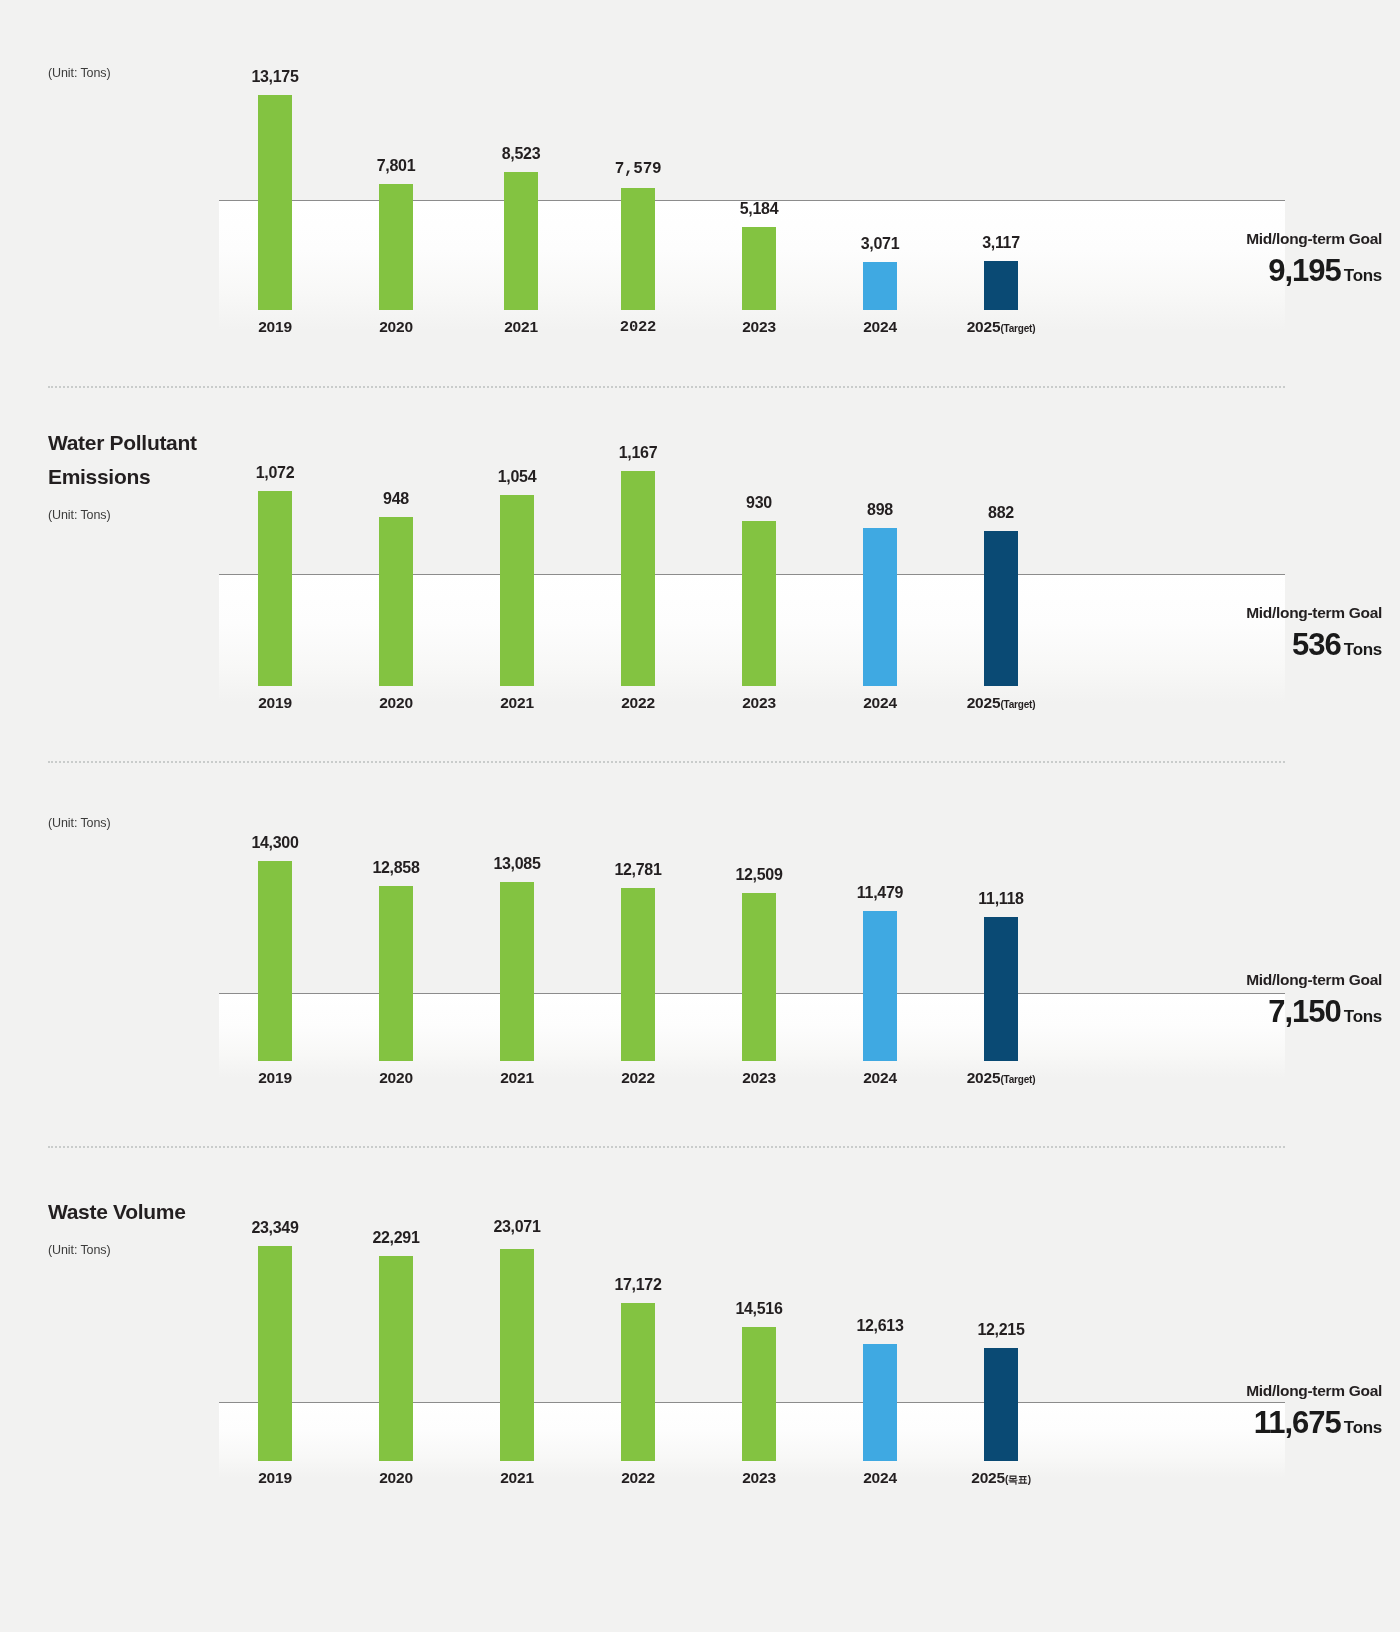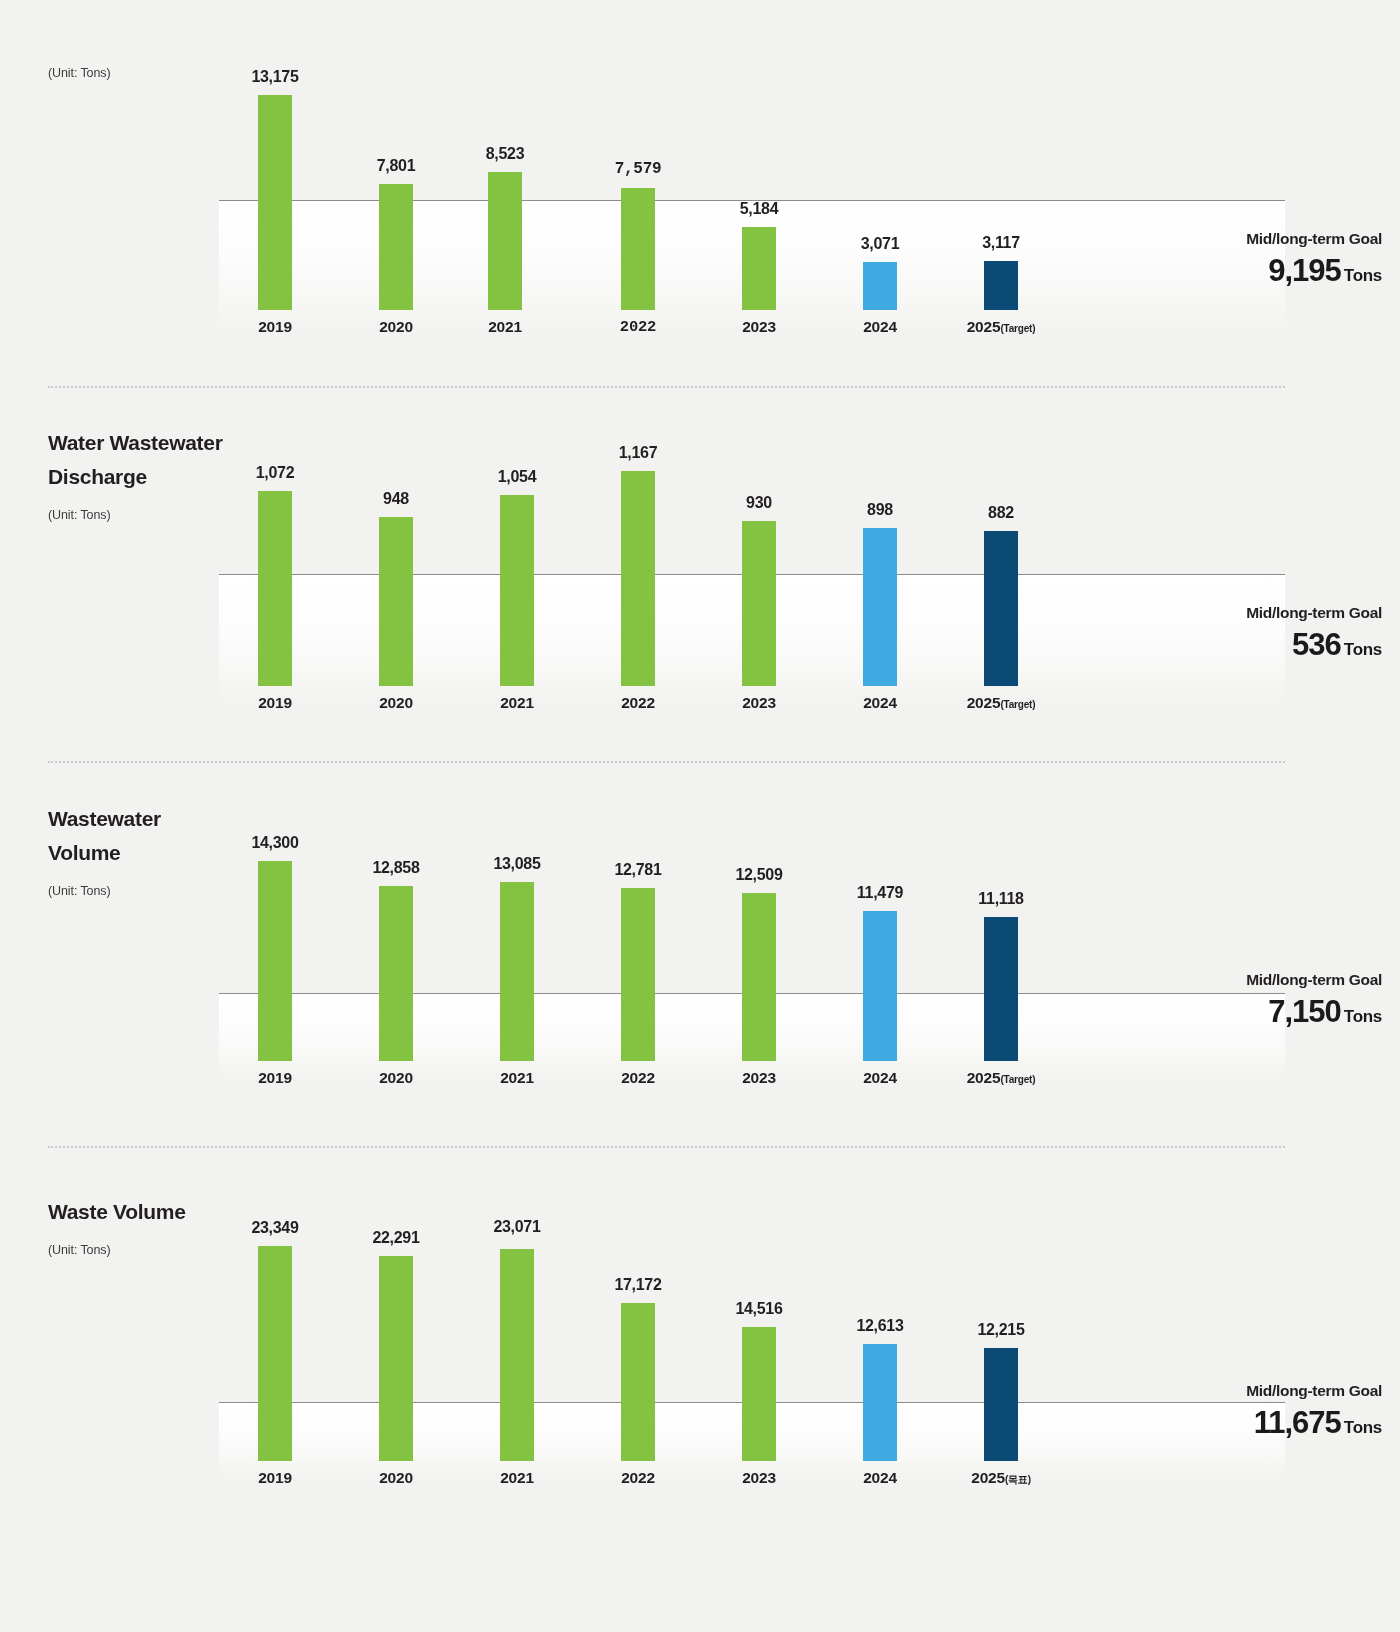--- a/index.html
+++ b/index.html
@@ -135,21 +135,21 @@
           <div class="col" style="left: 10px; top: 0px; height: 250px;">
             <div class="bar green" style="height: 215px;"></div>
             <div class="bar-value" style="top: 8px;">13,175</div>
             <div class="bar-label" style="top: 258px;"><span>2019</span></div>
           </div>
           <div class="col" style="left: 131px; top: 0px; height: 250px;">
             <div class="bar green" style="height: 126.178px;"></div>
             <div class="bar-value" style="top: 96.8221px;">7,801</div>
             <div class="bar-label" style="top: 258px;"><span>2020</span></div>
           </div>
-          <div class="col" style="left: 240px; top: 0px; height: 250px;">
+          <div class="col" style="left: 256px; top: 0px; height: 250px;">
             <div class="bar green" style="height: 138.111px;"></div>
             <div class="bar-value" style="top: 84.8888px;">8,523</div>
             <div class="bar-label" style="top: 258px;"><span>2021</span></div>
           </div>
           <div class="col" style="left: 373px; top: 0px; height: 250px; font-family: Liberation Mono, monospace;">
             <div class="bar green" style="height: 122.509px;"></div>
             <div class="bar-value" style="top: 100.491px;">7,579</div>
             <div class="bar-label" style="top: 258px;"><span>2022</span></div>
           </div>
           <div class="col" style="left: 494px; top: 0px; height: 250px;">
@@ -173,21 +173,21 @@
       <div class="goal-caption">Mid/long-term Goal</div>
       <div class="goal-value">
         <span>9,195</span><span class="unit">Tons</span>
       </div>
     </div>
     <div class="divider" style="top:386px;"></div>
   </div>
 
   <div class="section" style="top:388px;height:375px;">
     <div class="title-block" style="top:38px;">
-      <div class="chart-title">Water Wastewater Discharge</div>
+      <div class="chart-title">Water Pollutant Emissions</div>
       <div class="chart-unit">(Unit: Tons)</div>
     </div>
     <div class="plot" style="top:55px;height:260px;">
       <div class="under-panel" style="top:131px;height:129px;"></div>
       <div class="gridline" style="top:131px;"></div>
       <div class="bars">
           <div class="col" style="left: 10px; top: 0px; height: 243px;">
             <div class="bar green" style="height: 195px;"></div>
             <div class="bar-value" style="top: 21px;">1,072</div>
             <div class="bar-label" style="top: 251px;"><span>2019</span></div>
@@ -228,21 +228,20 @@
       <div class="goal-caption">Mid/long-term Goal</div>
       <div class="goal-value">
         <span>536</span><span class="unit">Tons</span>
       </div>
     </div>
     <div class="divider" style="top:373px;"></div>
   </div>
 
   <div class="section" style="top:763px;height:385px;">
     <div class="title-block" style="top:39px;">
-      <div class="chart-title">Wastewater Volume</div>
       <div class="chart-unit">(Unit: Tons)</div>
     </div>
     <div class="plot" style="top:55px;height:260px;">
       <div class="under-panel" style="top:175px;height:85px;"></div>
       <div class="gridline" style="top:175px;"></div>
       <div class="bars">
           <div class="col" style="left: 10px; top: 0px; height: 243px;">
             <div class="bar green" style="height: 200px;"></div>
             <div class="bar-value" style="top: 16px;">14,300</div>
             <div class="bar-label" style="top: 251px;"><span>2019</span></div>

